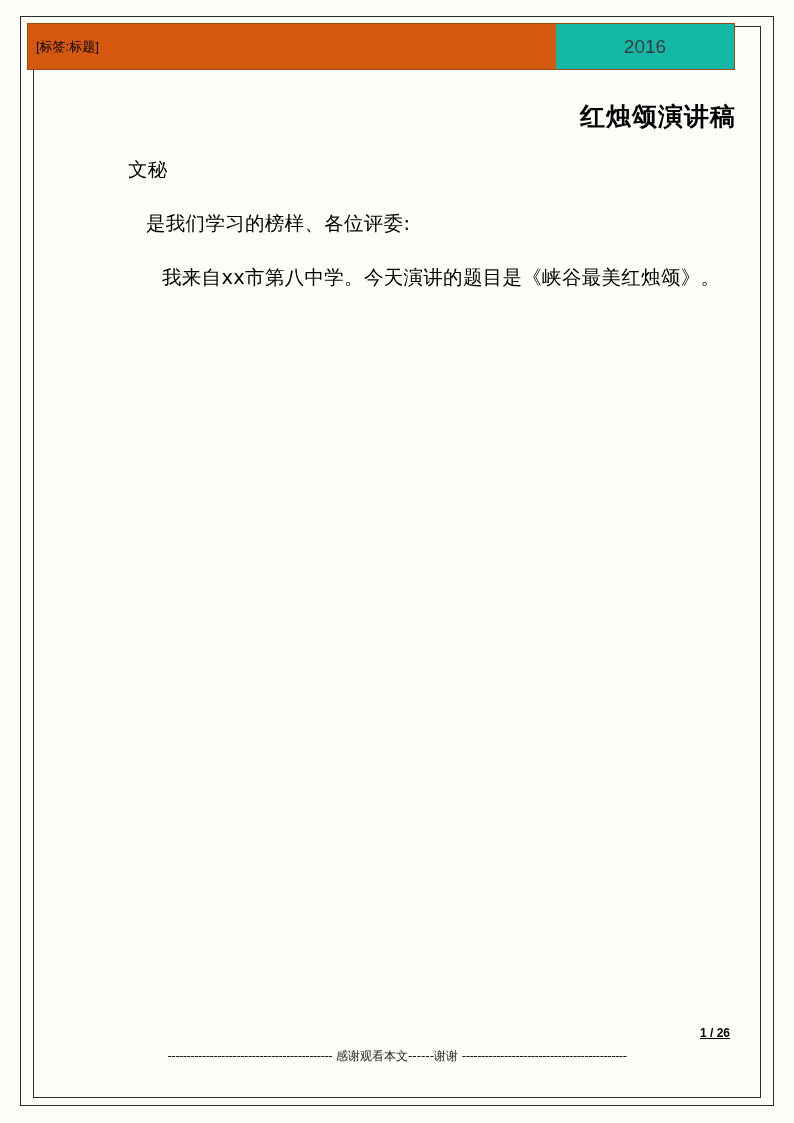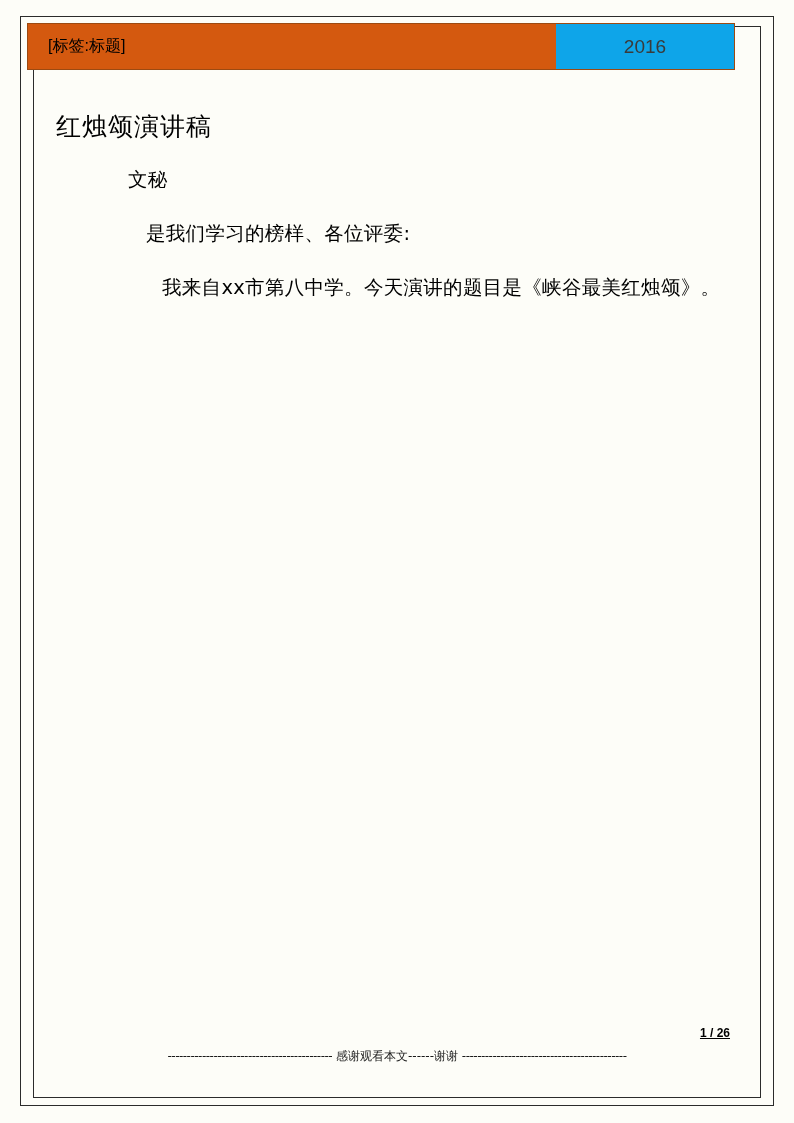--- a/index.html
+++ b/index.html
@@ -53,23 +53,22 @@
   .banner-left {
     background: #d4590f;
     flex: 1 1 auto;
     display: flex;
     align-items: center;
     padding-left: 8px;
     box-sizing: border-box;
   }
   .banner-left .tag {
     font-family: "Liberation Sans", sans-serif;
-    font-size: 16px;
+    font-size: 13px;
     color: #000000;
-    margin-left: 12px;
   }
   .banner-right {
     width: 178px;
     background: #8fba5e;
     display: flex;
     align-items: center;
     justify-content: center;
     box-sizing: border-box;
   }
   .banner-right .year {
@@ -79,26 +78,26 @@
   }
 
   
   .content {
     position: absolute;
     left: 56px; top: 90px;
     width: 680px;
     box-sizing: border-box;
   }
   .doc-title {
-    text-align: left;
+    text-align: right;
     font-size: 25px;
     letter-spacing: 1px;
-    margin: 20px 0 16px 0;
+    margin: 10px 0 16px 0;
     font-family: "DejaVu Sans", sans-serif;
-    font-weight: normal;
+    font-weight: bold;
     color: #000;
   }
   p.para {
     font-size: 19.5px;
     line-height: 42px;
     margin: 12px;
     text-align: justify;
     color: #000;
     font-family: "DejaVu Sans", sans-serif;
     letter-spacing: 0.3px;
@@ -138,21 +137,21 @@
 
 <div class="page">
 
   <div class="frame-outer"></div>
   <div class="frame-inner"></div>
 
   <div class="banner">
     <div class="banner-left" style="background: rgb(212, 89, 15);">
       <span class="tag">[标签:标题]</span>
     </div>
-    <div class="banner-right" style="background: #0ea5e9;">
+    <div class="banner-right" style="background: #14b8a6;">
       <span class="year">2016</span>
     </div>
   </div>
 
   <div class="content">
     <div class="doc-title">红烛颂演讲稿</div>
     <div id="paras">
         <p class="para i1">文秘</p>
         <p class="para i2">是我们学习的榜样、各位评委:</p>
         <p class="para i3">我来自xx市第八中学。今天演讲的题目是《峡谷最美红烛颂》。</p>

